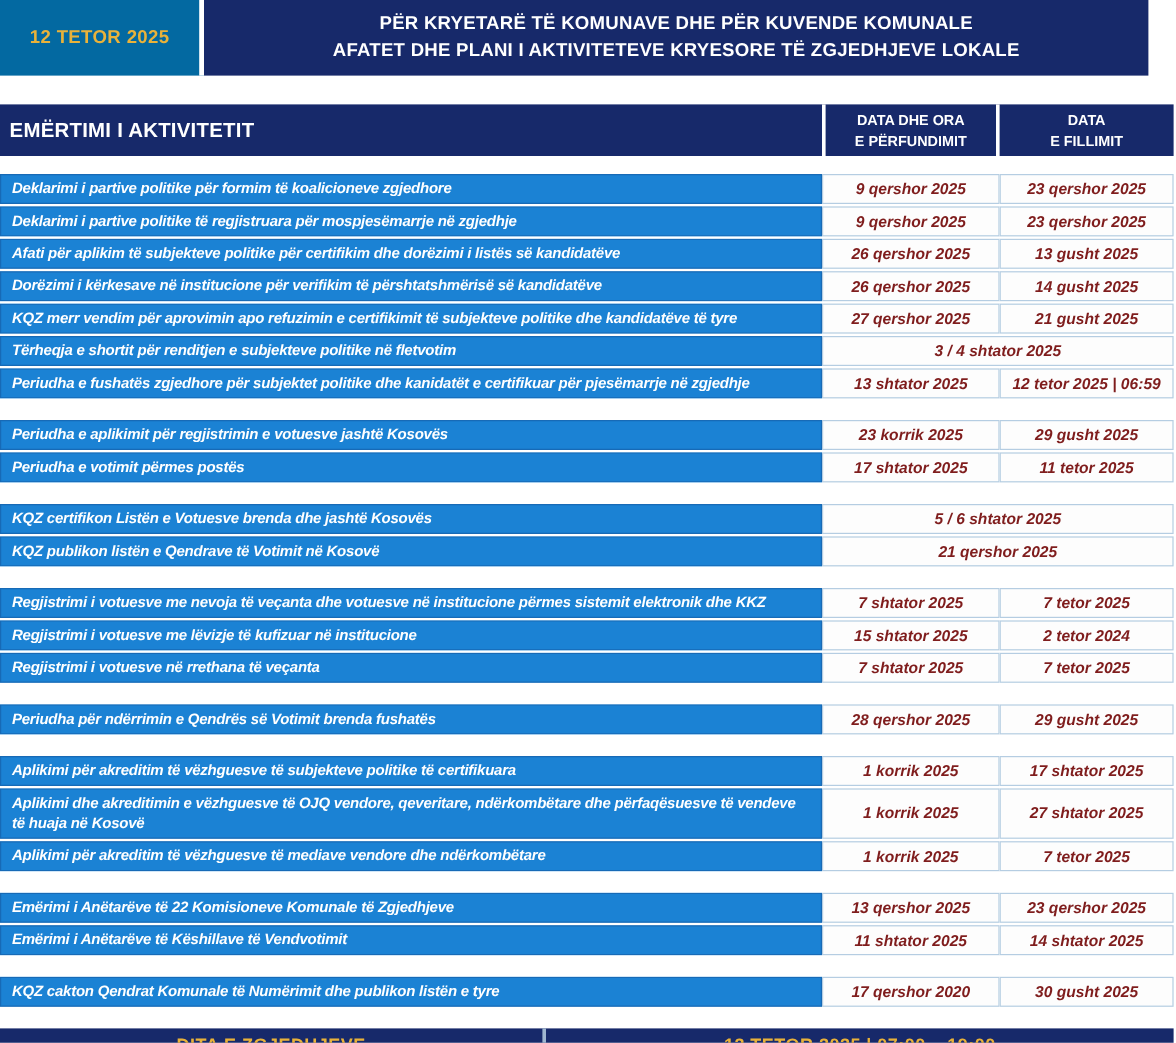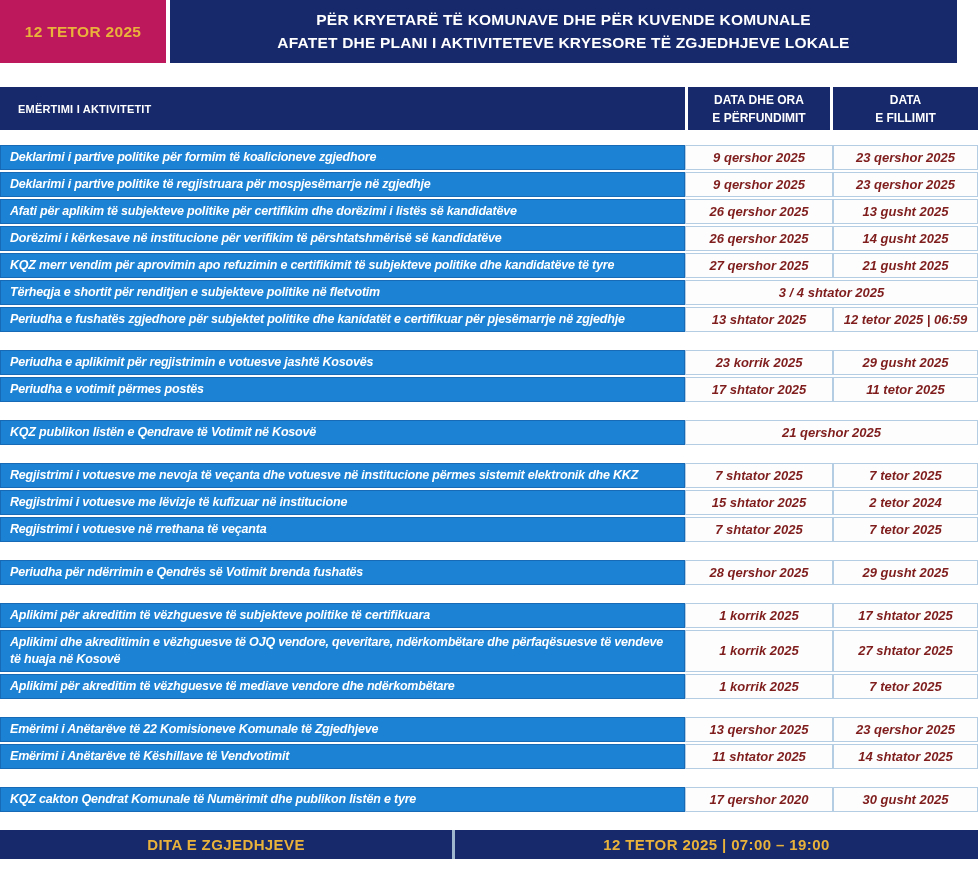--- a/index.html
+++ b/index.html
@@ -10,39 +10,39 @@
     font-family: "Liberation Sans", sans-serif;
     font-weight: bold;
     overflow: hidden;
   }
   .page { width: 980px; }
 
   
   .topbar { display: flex; width: 957px; height: 63px; }
   .badge {
     width: 170px; flex: none;
-    background: #be185d; color: #e9b23a;
+    background: #0369a1; color: #e9b23a;
     display: flex; align-items: center; justify-content: center;
     font-size: 15.5px; letter-spacing: .3px;
     border-right: 4px solid #ffffff;
   }
   .titlebox {
     flex: 1; background: #17296a; color: #ffffff;
     display: flex; flex-direction: column; align-items: center; justify-content: center;
     text-align: center; font-size: 15.5px; line-height: 1.45; letter-spacing: .2px;
   }
 
   
   .thead {
     margin-top: 24px; display: flex; width: 978px; height: 43px;
     background: #17296a; color: #ffffff;
   }
   .th-activity {
     width: 685px; display: flex; align-items: center;
-    padding-left: 18px; font-size: 11px; letter-spacing: .2px;
+    padding-left: 8px; font-size: 17px; letter-spacing: .2px;
   }
   .th-col {
     display: flex; flex-direction: column; align-items: center; justify-content: center;
     border-left: 3px solid #ffffff; font-size: 12px; line-height: 1.5; text-align: center;
   }
   .th-col.start { width: 148px; }
   .th-col.end   { width: 145px; }
 
   
   .tbody { margin-top: 15px; }
@@ -148,20 +148,24 @@
           <div class="cell date end">29 gusht 2025</div>
         </div>
         <div class="row">
           <div class="cell activity">Periudha e votimit përmes postës</div>
           <div class="cell date start">17 shtator 2025</div>
           <div class="cell date end">11 tetor 2025</div>
         </div>
       </div>
       <div class="group">
         <div class="row">
+          <div class="cell activity">KQZ certifikon Listën e Votuesve brenda dhe jashtë Kosovës</div>
+          <div class="cell date span2">5 / 6 shtator 2025</div>
+        </div>
+        <div class="row">
           <div class="cell activity">KQZ publikon listën e Qendrave të Votimit në Kosovë</div>
           <div class="cell date span2">21 qershor 2025</div>
         </div>
       </div>
       <div class="group">
         <div class="row">
           <div class="cell activity">Regjistrimi i votuesve me nevoja të veçanta dhe votuesve në institucione përmes sistemit elektronik dhe KKZ</div>
           <div class="cell date start">7 shtator 2025</div>
           <div class="cell date end">7 tetor 2025</div>
         </div>

